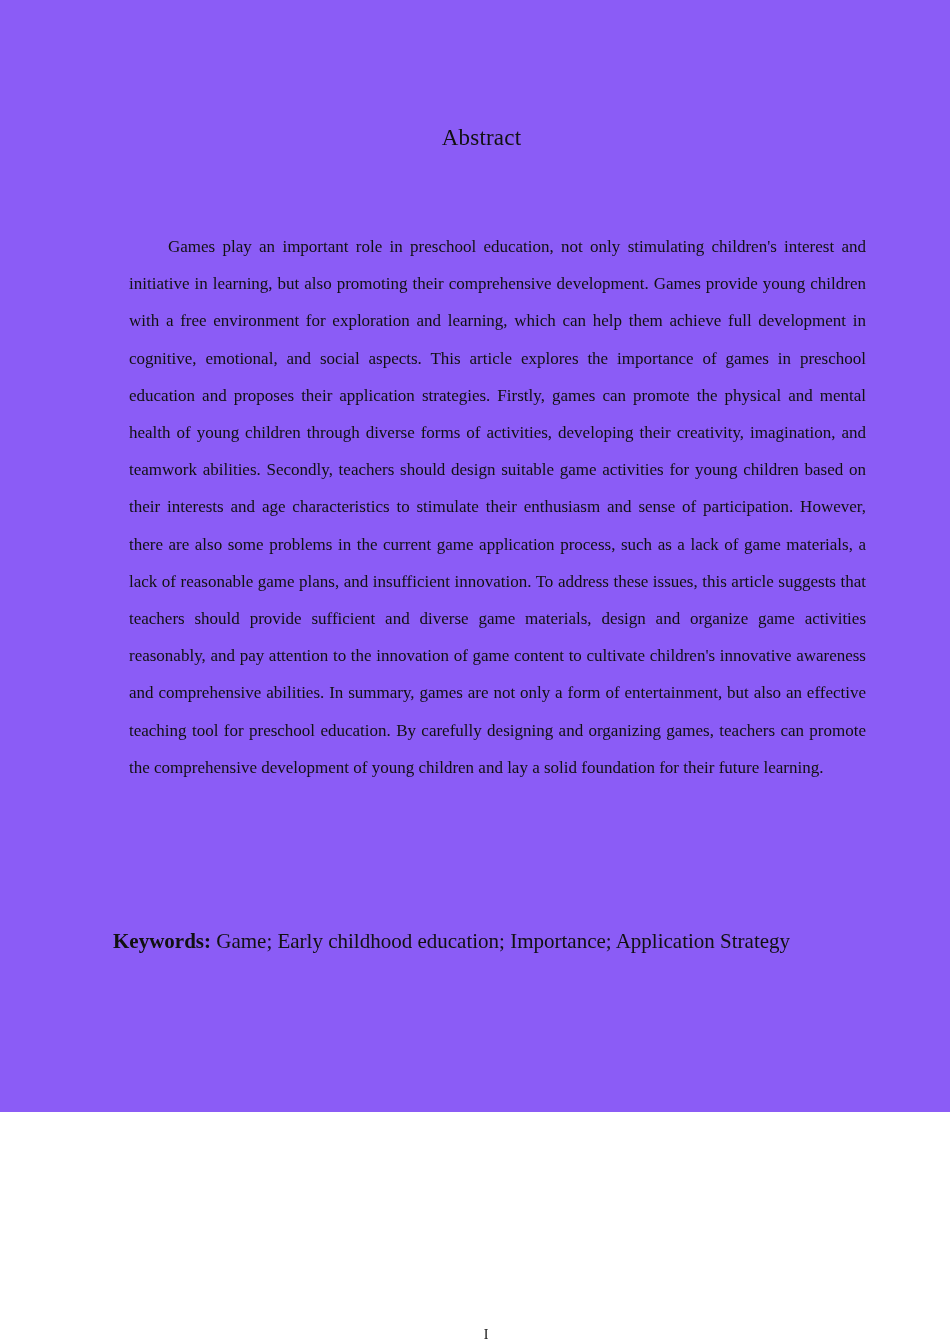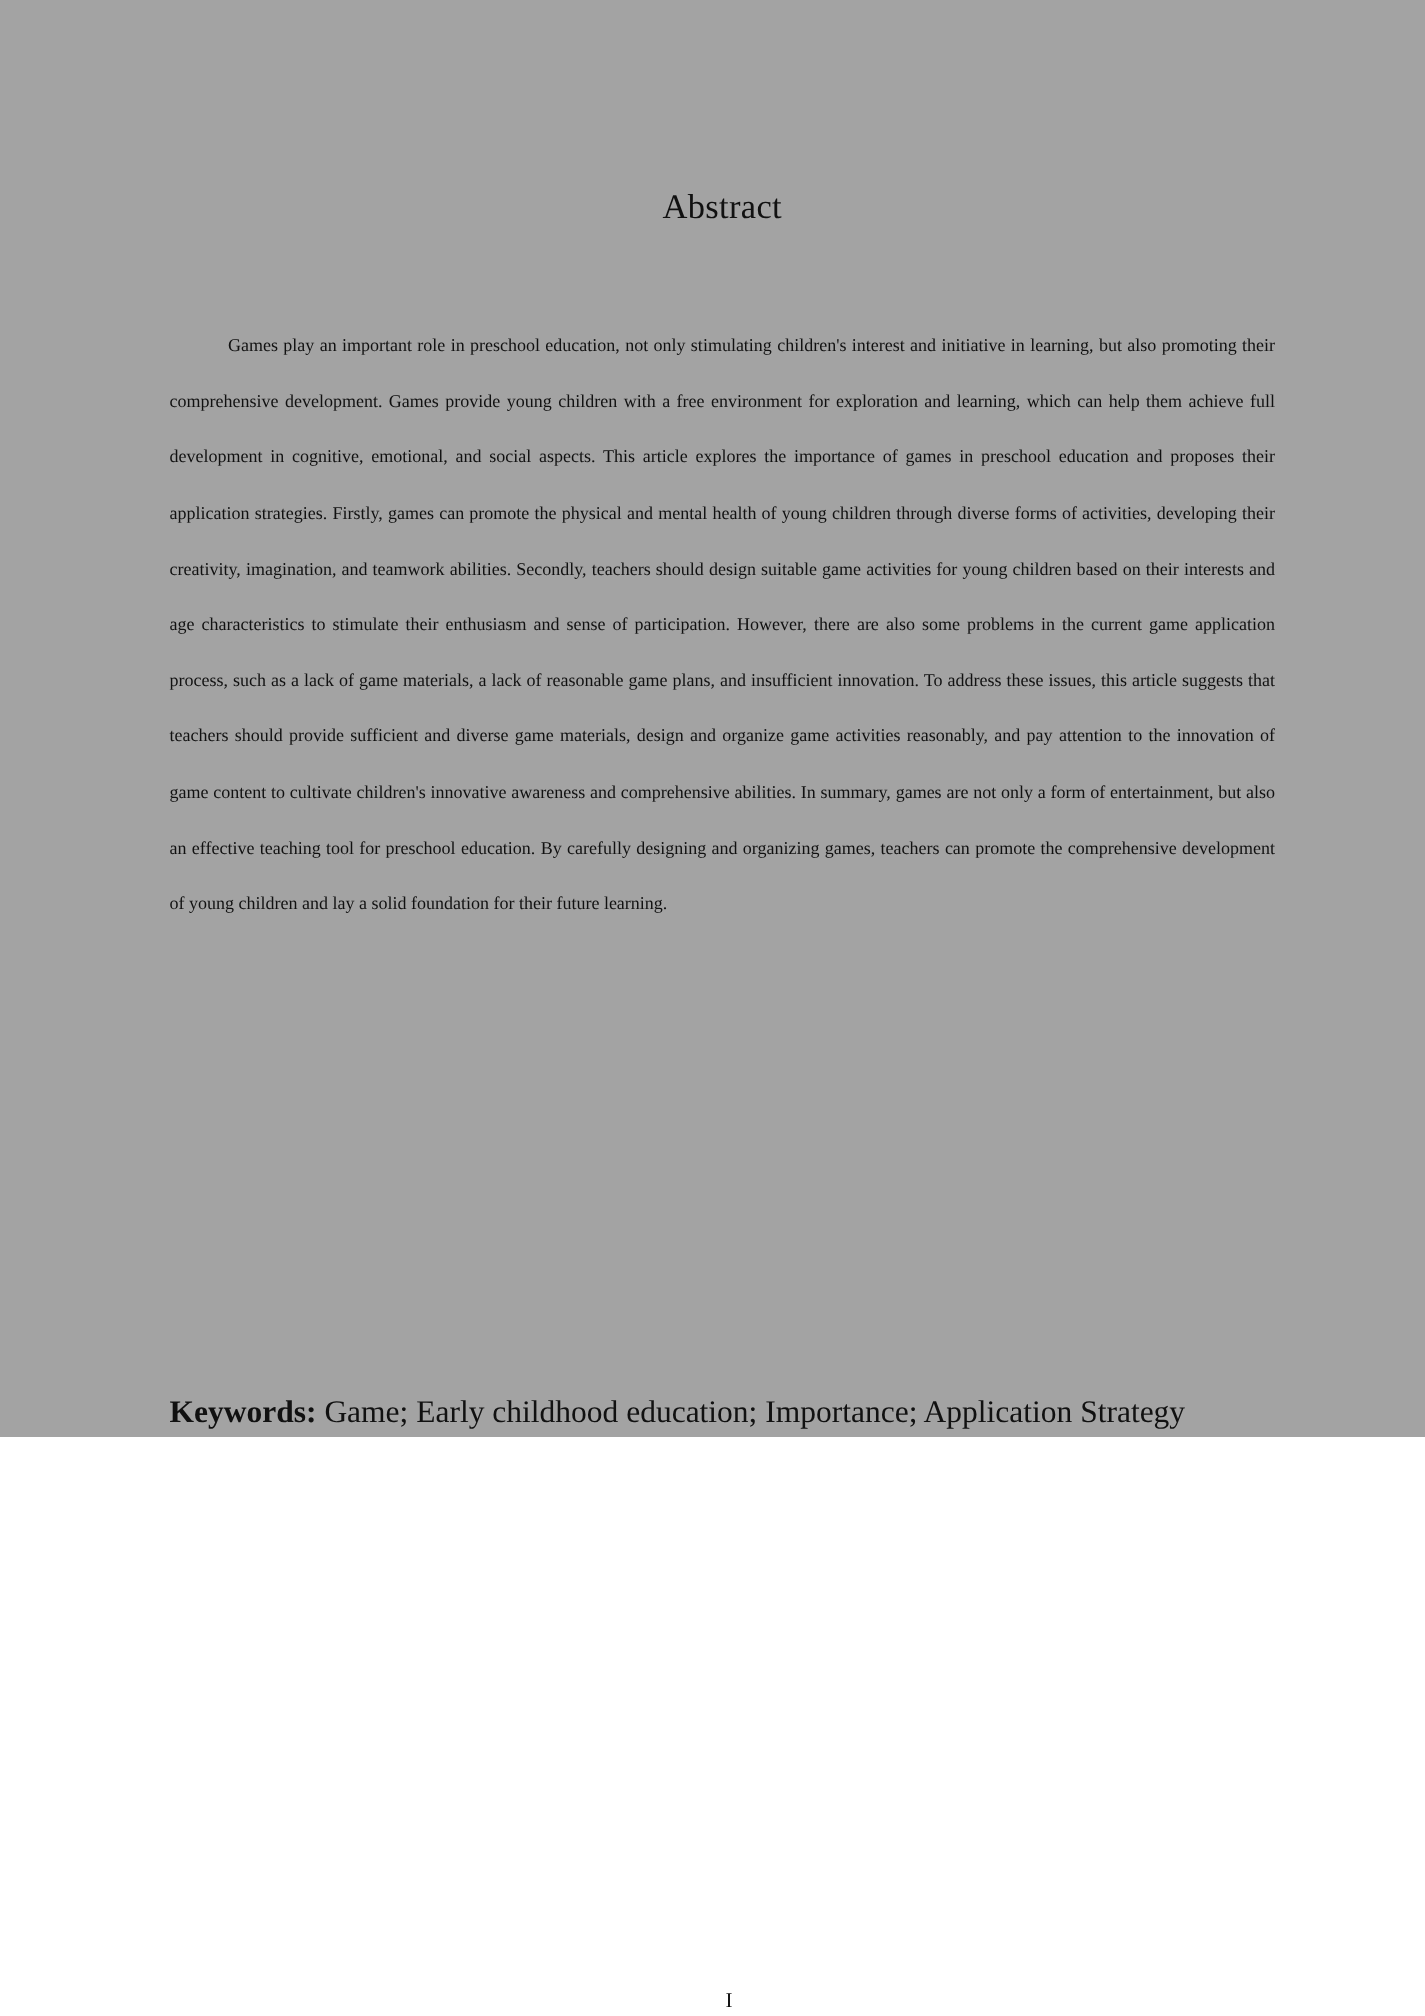--- a/index.html
+++ b/index.html
@@ -11,43 +11,43 @@
       width: 950px;
       height: 1344px;
       position: relative;
       overflow: hidden;
       font-family: "Liberation Serif", "DejaVu Serif", serif;
       color: #111111;
     }
     .page {
       position: absolute;
       left: 0; top: 0;
-      width: 950px; height: 958px;
-      background: #a3a3a3;
+      width: 950px; height: 1112px;
+      background: #8b5cf6;
     }
     .title {
       position: absolute;
       top: 124px;
       left: 0;
       width: 963px;
       text-align: center;
       font-size: 23px;
       line-height: 28px;
       letter-spacing: 0.2px;
     }
     .abstract-body {
       position: absolute;
       top: 212px;
       left: 113px;
       width: 737px;
-      font-size: 12px;
+      font-size: 17px;
       line-height: 37.2px;
       text-align: justify;
       text-align-last: left;
-      margin: 0;
+      margin: 16px;
     }
     .abstract-body .indent {
       display: inline-block;
       width: 39px;
     }
     .keywords {
       position: absolute;
       top: 928px;
       left: 113px;
       width: 737px;

